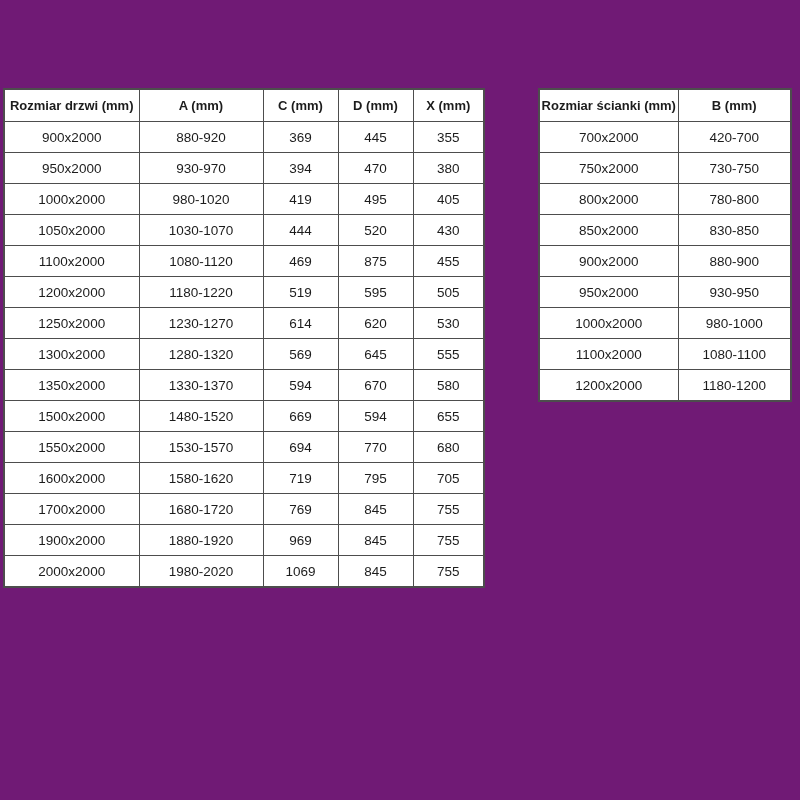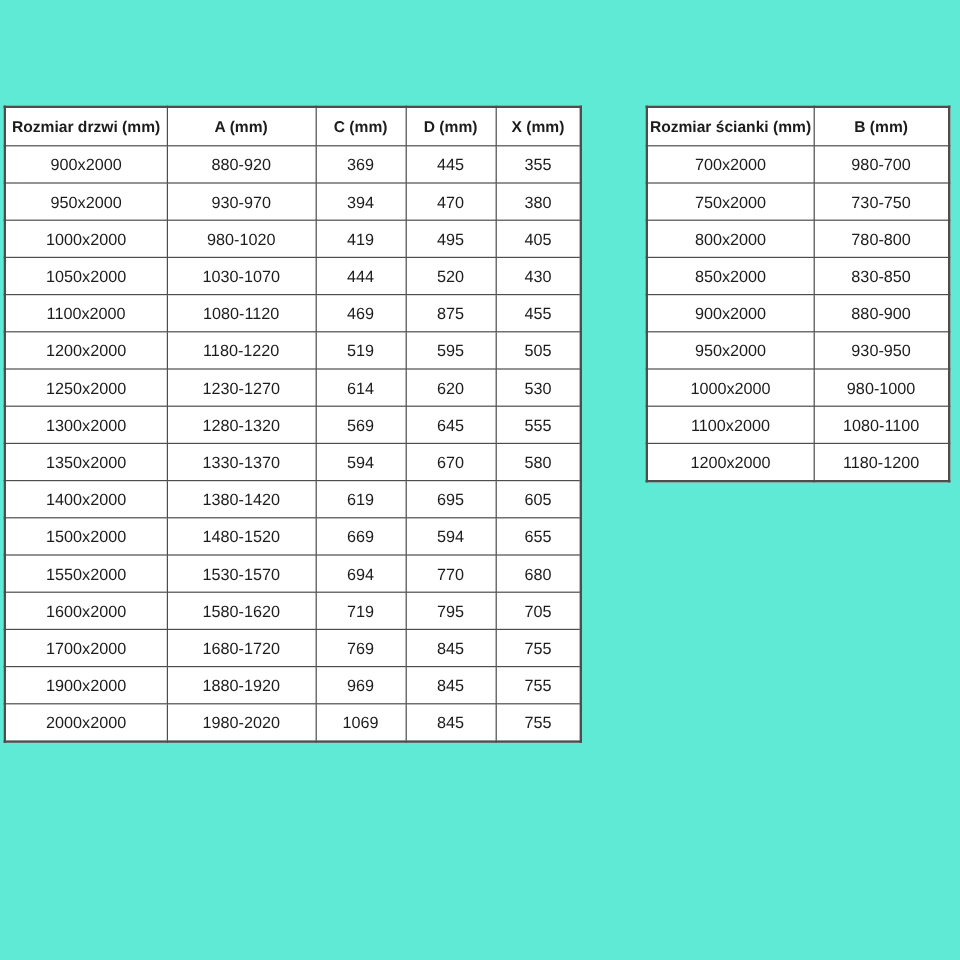--- a/index.html
+++ b/index.html
@@ -4,21 +4,21 @@
 <style>
   html, body {
     margin: 0;
     padding: 0;
     background: #ffffff;
   }
   .sheet {
     position: relative;
     width: 800px;
     height: 800px;
-    background: #5eead4;
+    background: #701a75;
     font-family: "Liberation Sans", sans-serif;
     overflow: hidden;
   }
   table.spec {
     position: absolute;
     border-collapse: collapse;
     table-layout: fixed;
     background: #ffffff;
     border: 2px solid #4d4d4d;
   }
@@ -140,27 +140,20 @@
           <td>555</td>
         </tr>
         <tr>
           <td>1350x2000</td>
           <td>1330-1370</td>
           <td>594</td>
           <td>670</td>
           <td>580</td>
         </tr>
         <tr>
-          <td>1400x2000</td>
-          <td>1380-1420</td>
-          <td>619</td>
-          <td>695</td>
-          <td>605</td>
-        </tr>
-        <tr>
           <td>1500x2000</td>
           <td>1480-1520</td>
           <td>669</td>
           <td>594</td>
           <td>655</td>
         </tr>
         <tr>
           <td>1550x2000</td>
           <td>1530-1570</td>
           <td>694</td>
@@ -205,21 +198,21 @@
     </colgroup>
     <thead>
       <tr>
           <th>Rozmiar ścianki (mm)</th>
           <th>B (mm)</th>
         </tr>
     </thead>
     <tbody>
         <tr>
           <td>700x2000</td>
-          <td>980-700</td>
+          <td>420-700</td>
         </tr>
         <tr>
           <td>750x2000</td>
           <td>730-750</td>
         </tr>
         <tr>
           <td>800x2000</td>
           <td>780-800</td>
         </tr>
         <tr>

